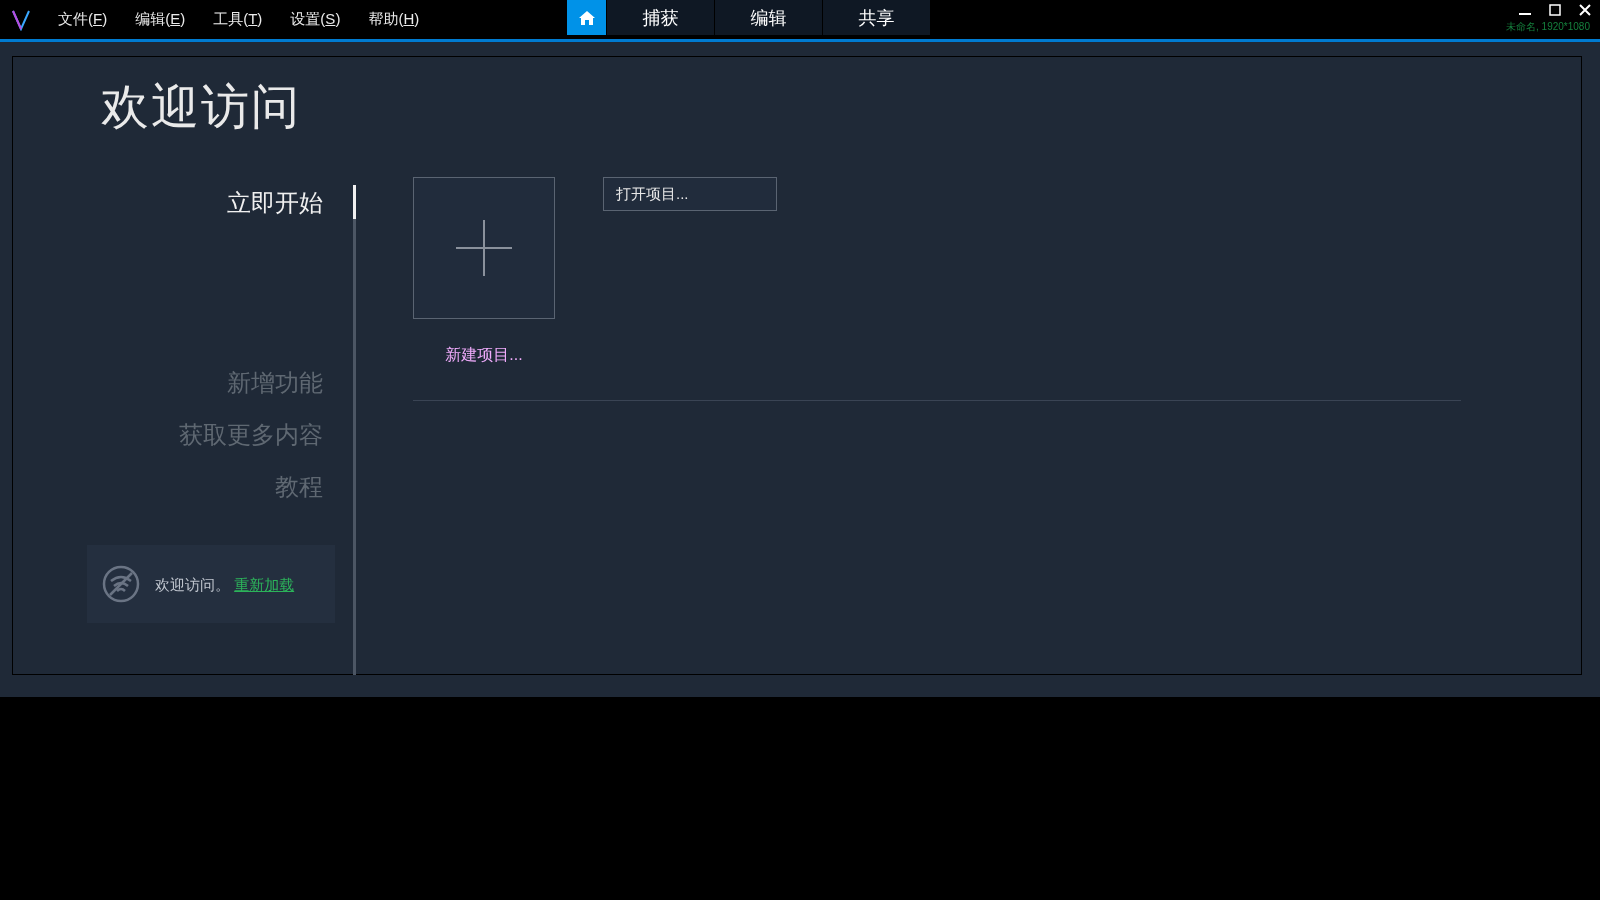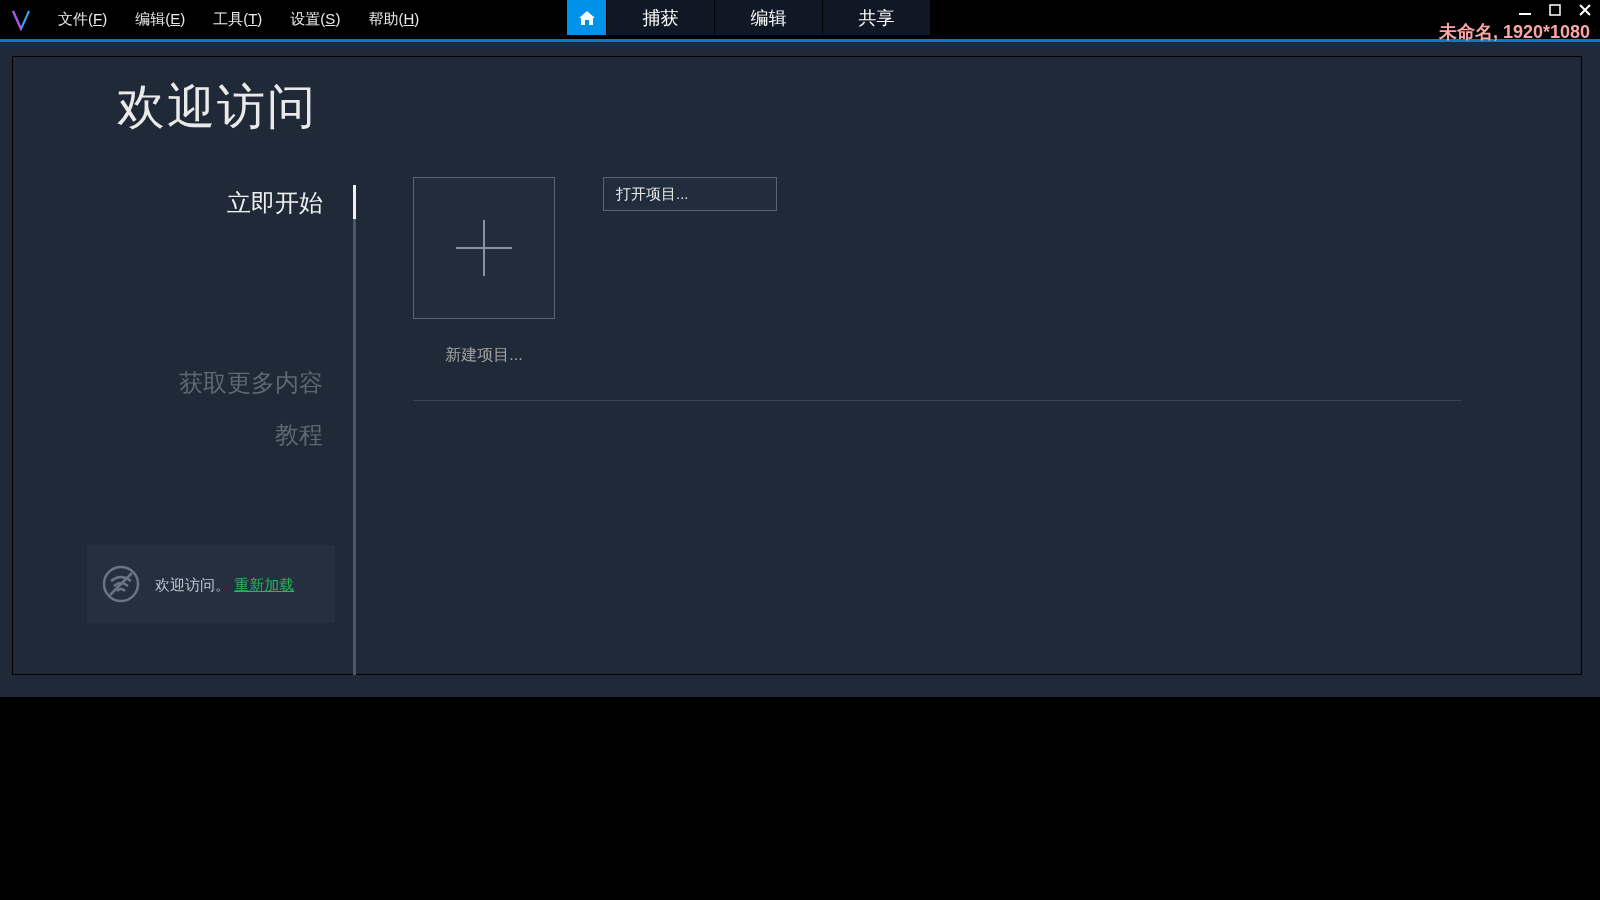--- a/index.html
+++ b/index.html
@@ -91,43 +91,42 @@
     align-items: center;
     justify-content: center;
     cursor: pointer;
     color: #fff;
     font-size: 14px;
   }
   .doc-status {
     position: absolute;
     right: 10px;
     top: 20px;
-    font-size: 18px;
-    color: #fca5a5;
-    font-weight: bold;
+    font-size: 10px;
+    color: #15803d;
   }
 
   
   .body {
     flex: 1;
     background: #1f2937;
     display: flex;
     position: relative;
     padding: 14px 18px 22px 12px;
   }
   .inner {
     flex: 1;
     background: #1f2937;
     border: 1px solid #000;
     position: relative;
   }
 
   .page-title {
     position: absolute;
-    left: 104px;
+    left: 88px;
     top: 18px;
     font-size: 48px;
     font-weight: 300;
     color: #eaeaea;
     letter-spacing: 2px;
   }
 
   
   .side-nav {
     position: absolute;
@@ -216,21 +215,21 @@
   .plus::before, .plus::after {
     content: "";
     position: absolute;
     background: #8a919c;
   }
   .plus::before { left: 27px; top: 0; width: 2px; height: 56px; }
   .plus::after { top: 27px; left: 0; width: 56px; height: 2px; }
   .tile-label {
     margin-top: 26px;
     font-size: 16px;
-    color: #a3a3a3;
+    color: #f0abfc;
   }
 
   .open-btn {
     width: 174px;
     height: 34px;
     border: 1px solid #5a6472;
     background: #212c3c;
     display: flex;
     align-items: center;
     padding: 0 12px;
@@ -319,20 +318,21 @@
   </div>
 
   <div class="body">
     <div class="inner">
 
       <div class="page-title">欢迎访问</div>
 
       <div class="side-nav">
         <div class="side-item active">立即开始</div>
         <div style="height:128px"></div>
+        <div class="side-item">新增功能</div>
         <div class="side-item">获取更多内容</div>
         <div class="side-item">教程</div>
       </div>
       <div class="side-divider"></div>
 
       <div class="offline-box">
         <div class="offline-icon">
           <svg width="40" height="40" viewBox="0 0 40 40">
             <circle cx="20" cy="20" r="17" fill="none" stroke="#6a7484" stroke-width="2.5"></circle>
             <path d="M10 17 Q20 9 30 17" fill="none" stroke="#6a7484" stroke-width="2.5"></path>

